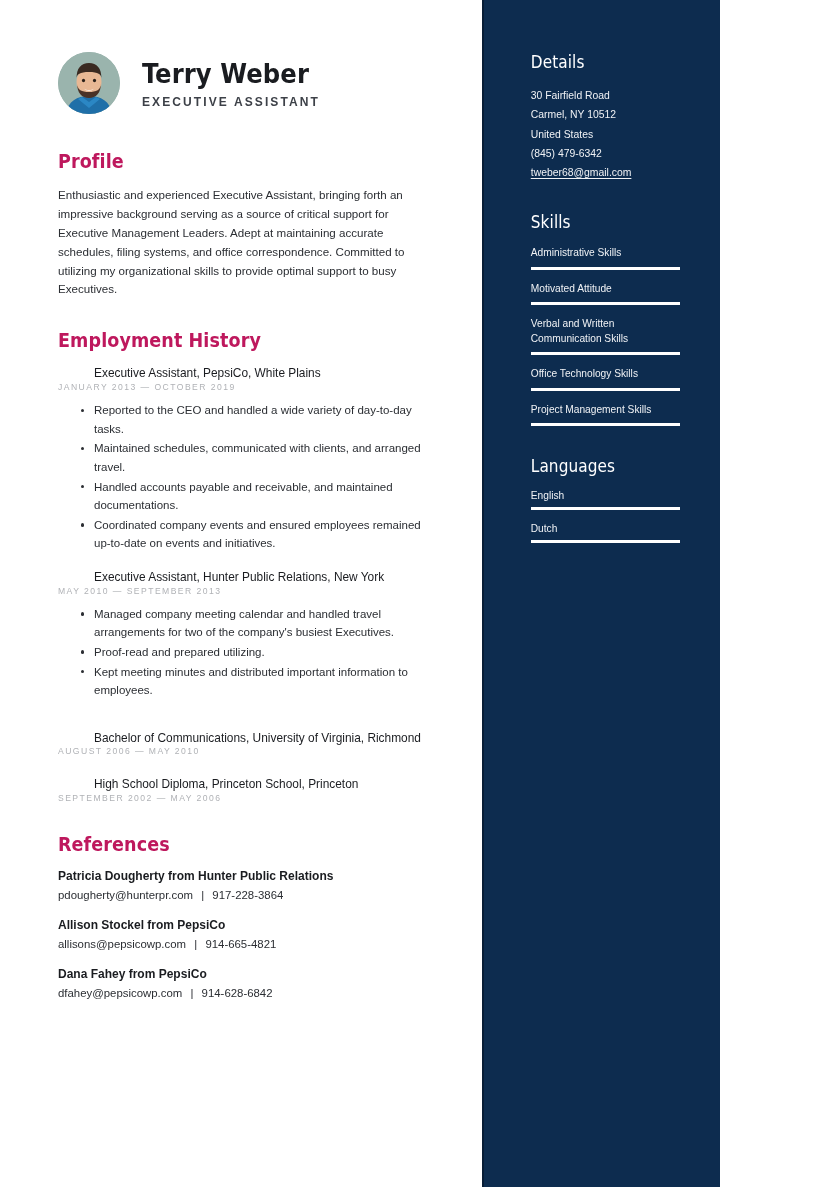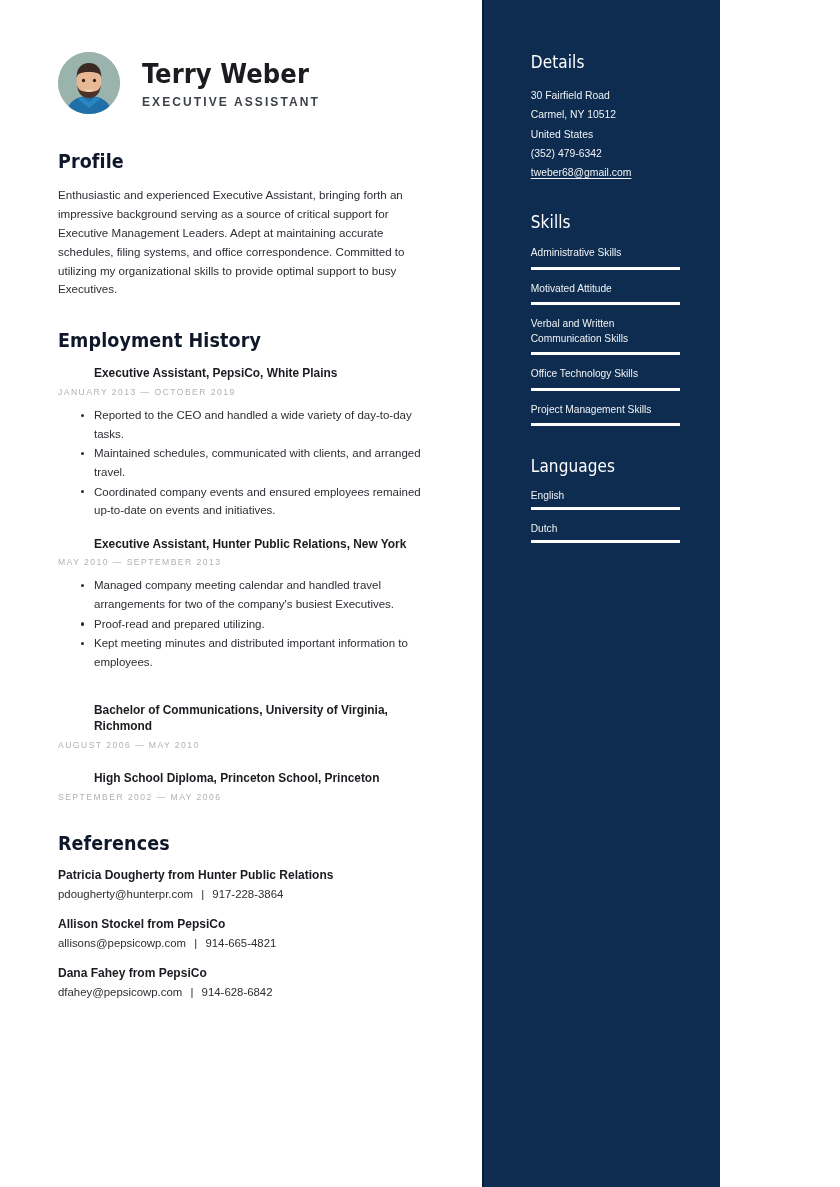--- a/index.html
+++ b/index.html
@@ -36,39 +36,39 @@
     color:#1a1c20; line-height:1.1; font-stretch:condensed;
   }
   .job-title {
     font-size:12px; font-weight:600; letter-spacing:2.1px;
     color:#3d4148; margin-top:7px; text-transform:uppercase;
   }
 
   
   h2.section {
     font-family:"Liberation Sans Narrow","DejaVu Sans Condensed","Liberation Sans",sans-serif;
-    font-size:19.5px; font-weight:700; color:#0f172a;
+    font-size:19.5px; font-weight:700; color:#be185d;
     letter-spacing:.1px; margin-bottom:13px; font-stretch:condensed;
   }
 
   p.profile-text {
     font-size:11.6px; line-height:1.63; color:#2b2e33; max-width:468px;
   }
 
   .section-block { margin-bottom:30px; }
 
   
   .entry { margin-bottom:4px; }
   .entry + .entry { margin-top:16px; }
   .entry-title {
-    font-size:11.9px; font-weight:700; color:#1a1c20; line-height:1.4;padding-left:36px;
+    font-size:11.9px; font-weight:400; color:#1a1c20; line-height:1.4;padding-left:36px;
   }
   .entry-date {
     font-size:8.6px; letter-spacing:1.45px; color:#b0b2b6;
-    margin-top:5px; text-transform:uppercase;
+    text-transform:uppercase;
   }
   ul.bullets { margin:9px 0 0 0; padding-left:25px; list-style:none; }
   ul.bullets li {
     font-size:11.5px; line-height:1.62; color:#2b2e33;
     position:relative; padding-left:11px; margin-bottom:1px;
   }
   ul.bullets li::before {
     content:""; position:absolute; left:-2px; top:7.5px;
     width:3.4px; height:3.4px; border-radius:50%; background:#2b2e33;
   }
@@ -142,20 +142,21 @@
 
     <div class="section-block">
       <h2 class="section">Employment History</h2>
 
       <div class="entry">
         <div class="entry-title">Executive Assistant, PepsiCo, White Plains</div>
         <div class="entry-date">JANUARY 2013 — OCTOBER 2019</div>
         <ul class="bullets">
           <li>Reported to the CEO and handled a wide variety of day-to-day tasks.</li>
           <li>Maintained schedules, communicated with clients, and arranged travel.</li>
+          <li>Handled accounts payable and receivable, and maintained documentations.</li>
           <li>Coordinated company events and ensured employees remained up-to-date on events and initiatives.</li>
         </ul>
       </div>
 
       <div class="entry">
         <div class="entry-title">Executive Assistant, Hunter Public Relations, New York</div>
         <div class="entry-date">MAY 2010 — SEPTEMBER 2013</div>
         <ul class="bullets">
           <li>Managed company meeting calendar and handled travel arrangements for two of the company's busiest Executives.</li>
           <li>Proof-read and prepared utilizing.</li>
@@ -209,21 +210,21 @@
 
   </div>
 
   <div class="sidebar">
 
     <div class="side-block">
       <h2 class="side-section">Details</h2>
       <div class="detail-line">30 Fairfield Road</div>
       <div class="detail-line">Carmel, NY 10512</div>
       <div class="detail-line">United States</div>
-      <div class="detail-line">(352) 479-6342</div>
+      <div class="detail-line">(845) 479-6342</div>
       <div class="detail-line email">tweber68@gmail.com</div>
     </div>
 
     <div class="side-block">
       <h2 class="side-section">Skills</h2>
 
       <div class="skill-item">
         <div class="skill-label">Administrative Skills</div>
         <div class="skill-bar" style="width: 100%;"></div>
       </div>

